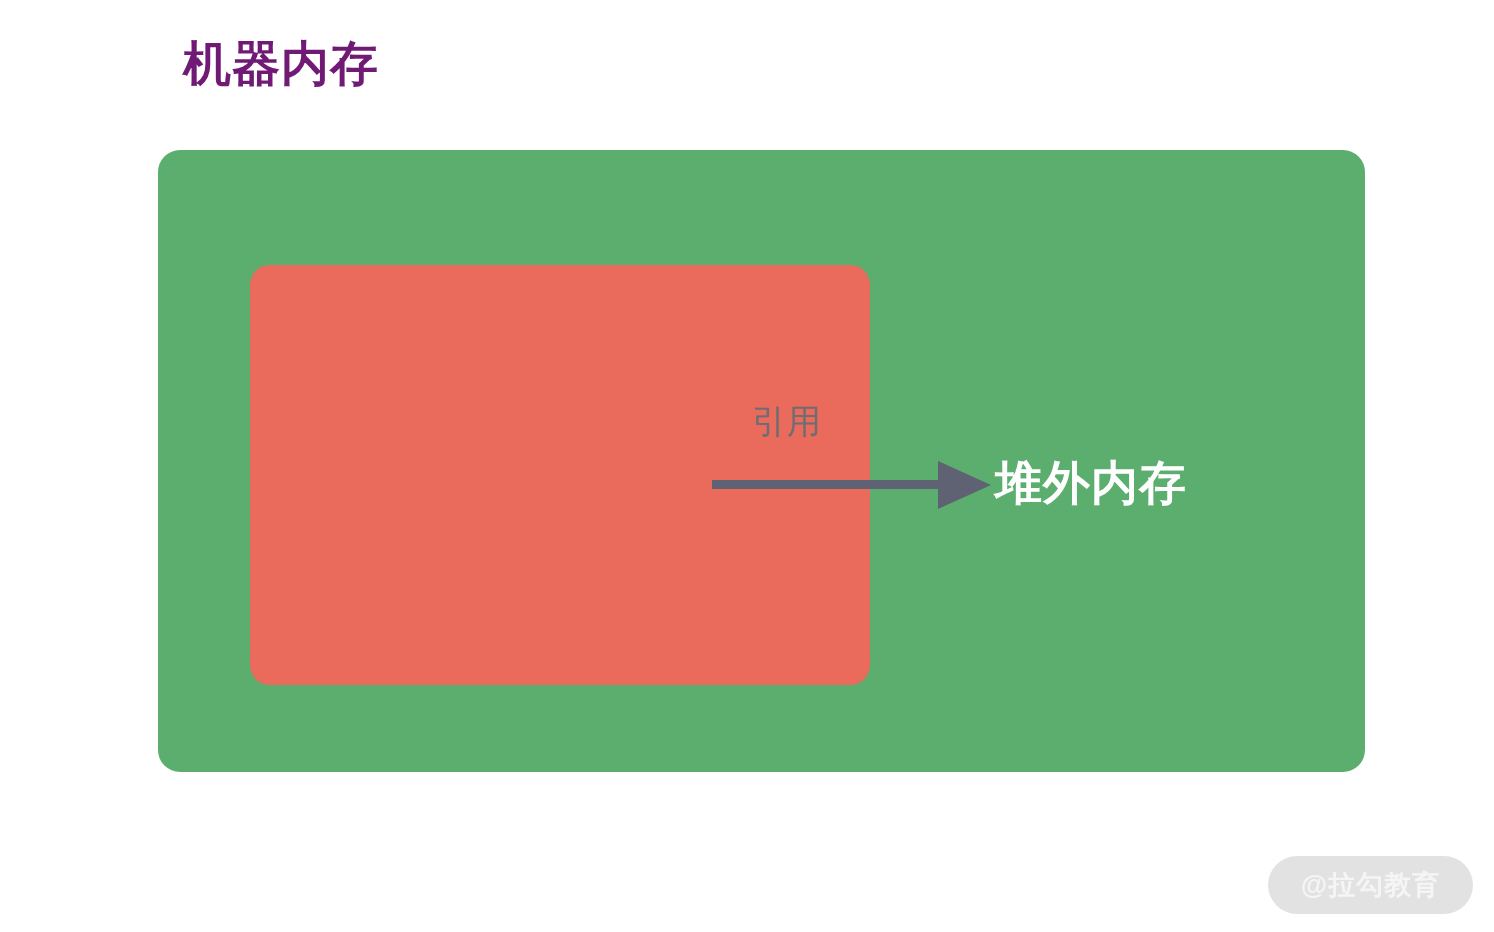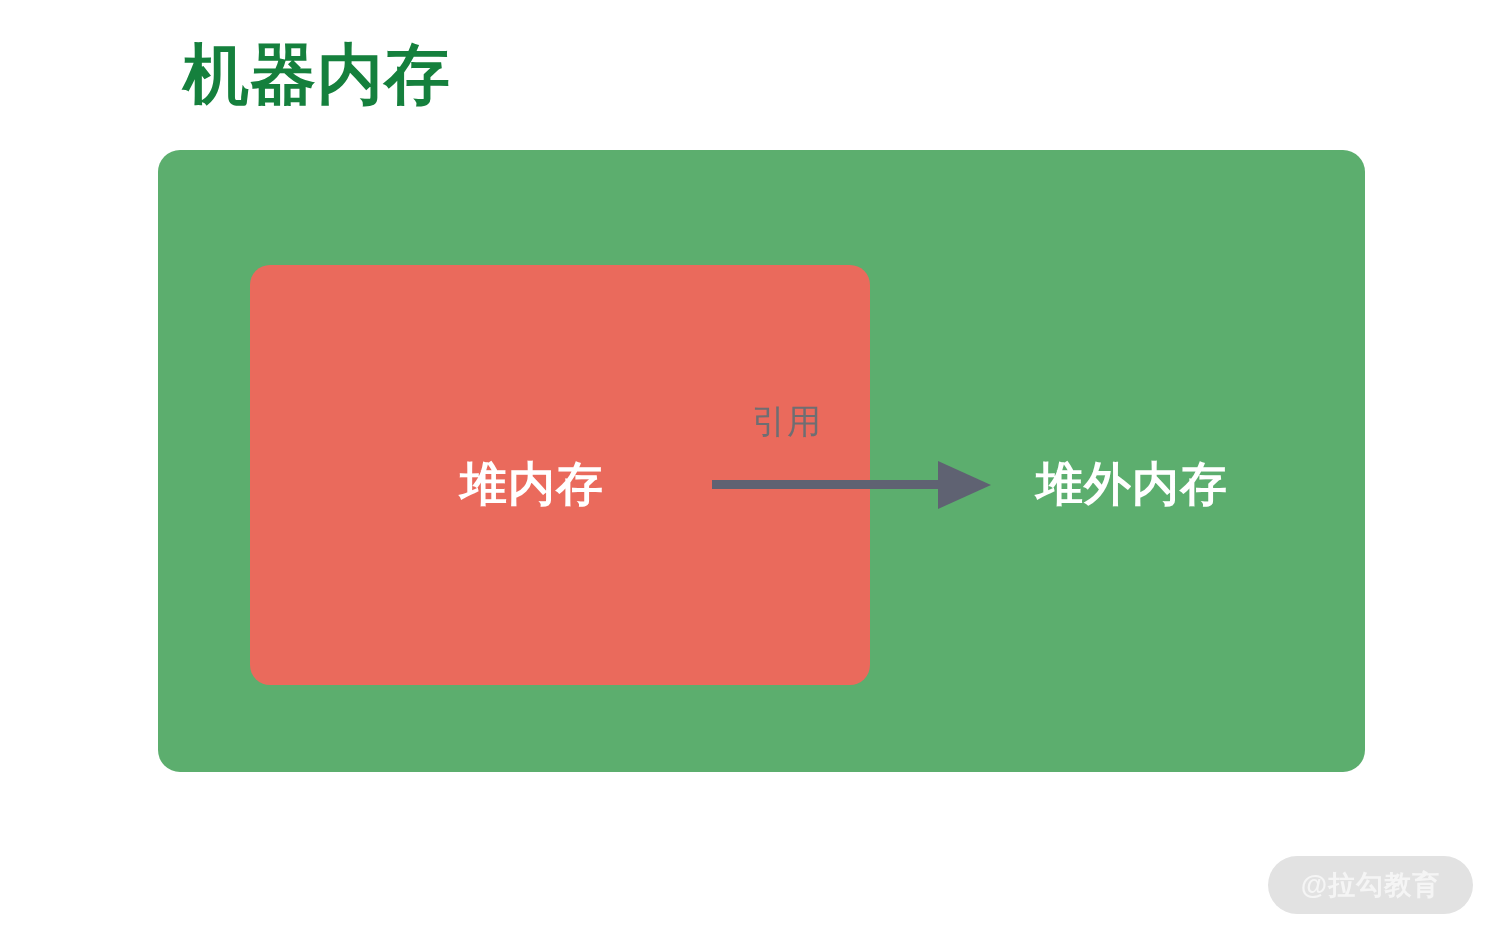--- a/index.html
+++ b/index.html
@@ -19,24 +19,24 @@
     width: 1494px;
     height: 932px;
     background: #ffffff;
   }
 
   
   #diagram-title {
     position: absolute;
     left: 183px;
     top: 38px;
-    font-size: 66px;
+    font-size: 48px;
     font-weight: bold;
     letter-spacing: 1px;
-    color: #15803d;
+    color: #701a75;
     line-height: 1.1;
     white-space: nowrap;
     text-align: right;
   }
 
   
   #outer-box {
     position: absolute;
     left: 158px;
     top: 150px;
@@ -67,22 +67,23 @@
     white-space: nowrap;
     line-height: 1;
   }
 
   #heap-label {
     left: 460px;     
     top: 460px;
   }
 
   #offheap-label {
-    left: 1036px;
+    left: 995px;
     top: 460px;
+    font-family: Liberation Serif, serif;
   }
 
   
   #reference-arrow {
     position: absolute;
     left: 705px;
     top: 452px;
     width: 300px;
     height: 66px;
     overflow: visible;
@@ -126,21 +127,20 @@
 
 <div id="canvas">
 
   <div id="diagram-title">机器内存</div>
 
   <div id="outer-box">
 
     <div id="inner-box"></div>
   </div>
 
-  <div class="box-label" id="heap-label">堆内存</div>
 
   <div class="box-label" id="offheap-label">堆外内存</div>
 
   <div id="arrow-caption">引用</div>
 
   <svg id="reference-arrow" viewBox="0 0 300 66">
     <rect x="7" y="28" width="236" height="9" fill="#5F6272"></rect>
     <polygon points="233,9 286,33 233,57" fill="#5F6272"></polygon>
   </svg>
 

